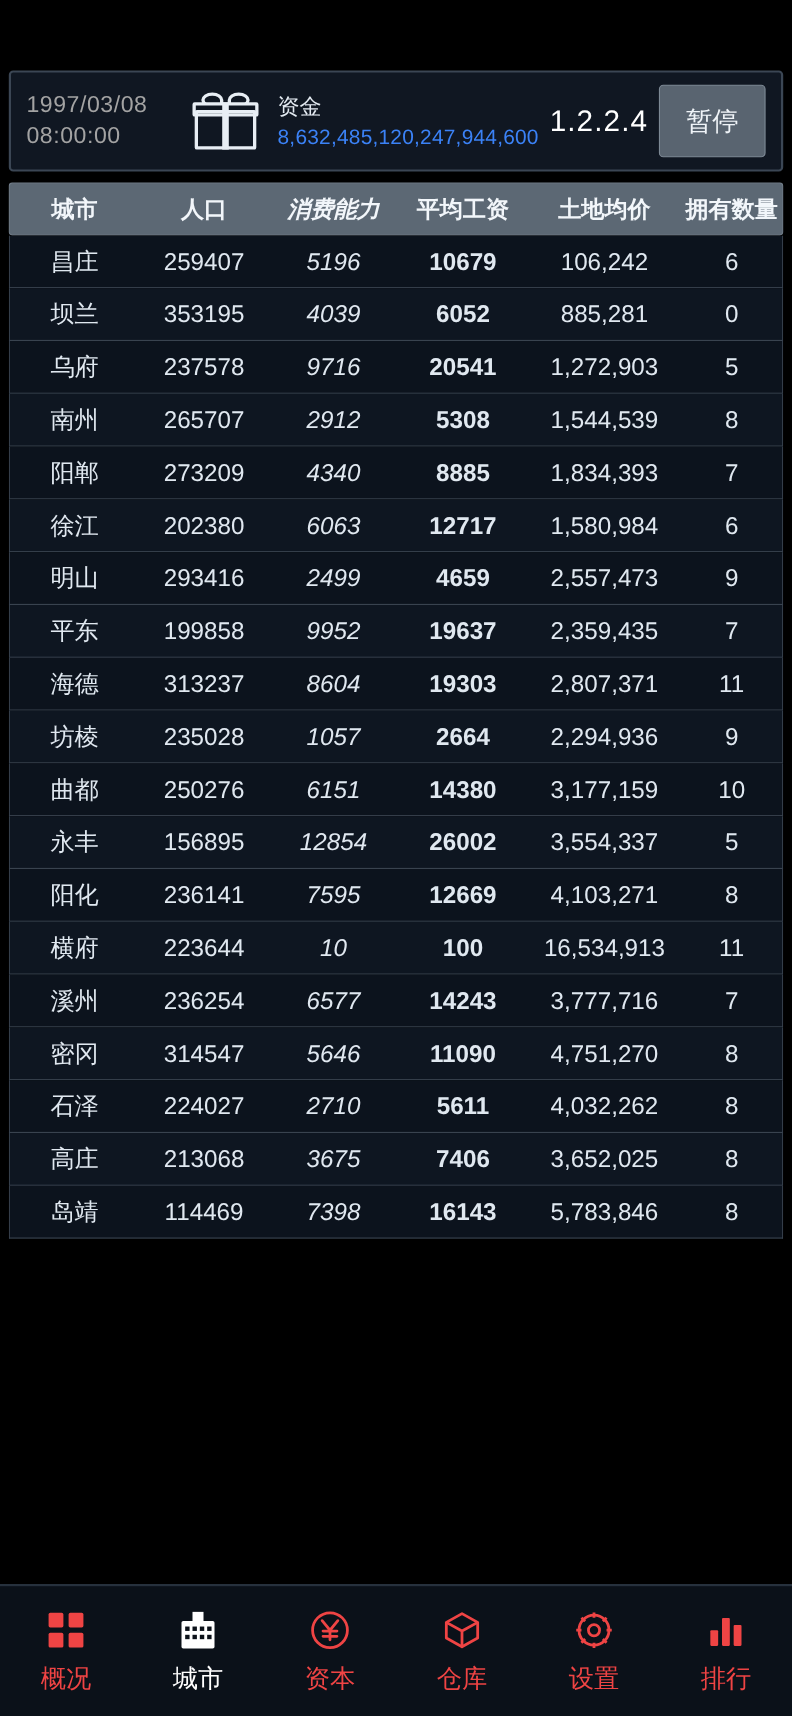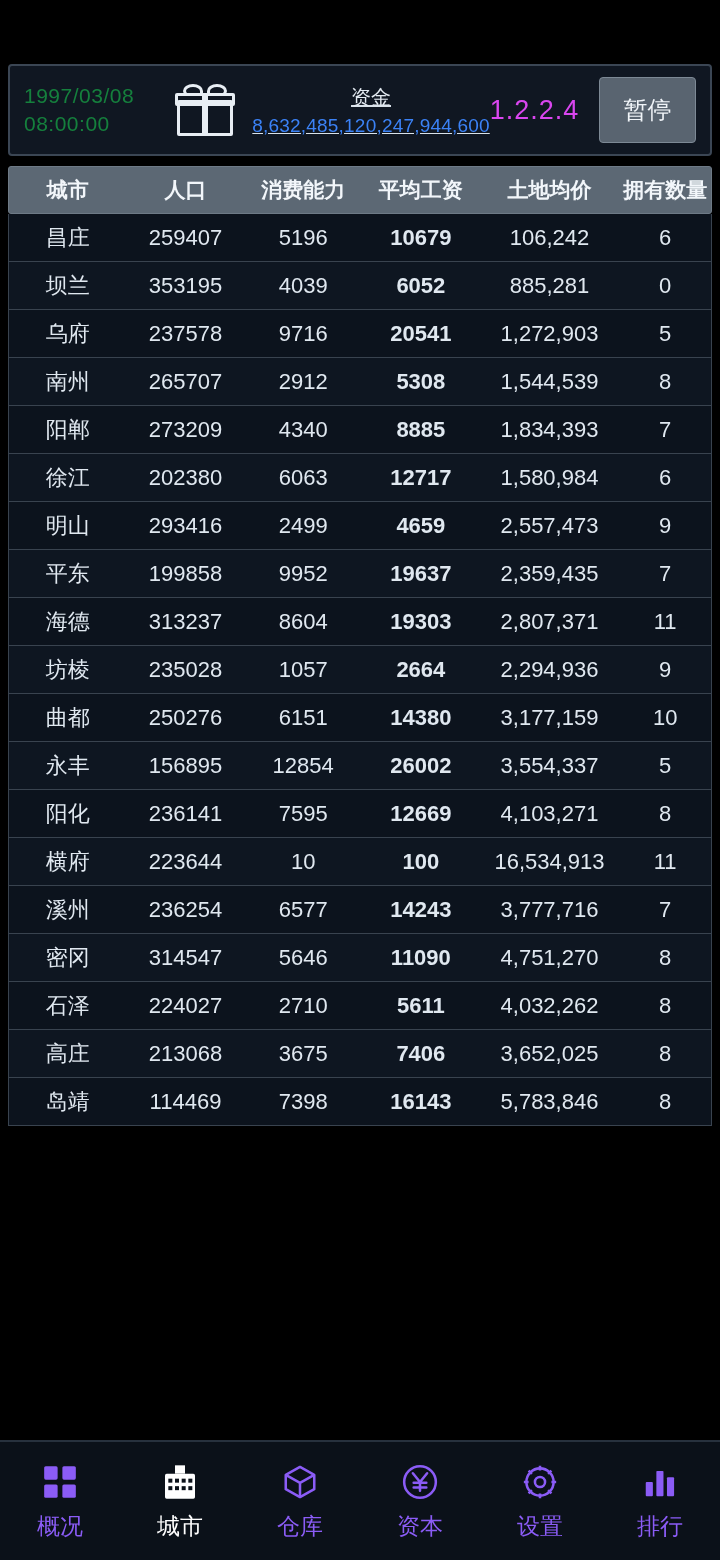--- a/index.html
+++ b/index.html
@@ -38,21 +38,21 @@
     border-radius: 4px;
     display: flex;
     align-items: center;
     padding: 0 14px;
     box-sizing: border-box;
   }
   .datetime {
     width: 150px;
     font-size: 21px;
     line-height: 28px;
-    color: #15803d;
+    color: #a3a3a3;
     letter-spacing: 0.5px;
   }
   .gift-wrap {
     width: 96px;
     display: flex;
     align-items: center;
     justify-content: center;
   }
   .gift-icon {
     width: 60px;
@@ -103,38 +103,37 @@
     left: 32px;
     top: 0px;
     width: 20px;
     height: 14px;
     border: 3px solid #e8eef4;
     border-radius: 50% 50% 50% 0;
     box-sizing: border-box;
   }
   .money {
     flex: 1;
-    text-align: center;
     padding-left: 4px;
-    text-decoration: underline;
   }
   .money-label {
     font-size: 20px;
     color: #e3eaf1;
     margin-bottom: 4px;
   }
   .money-value {
     font-size: 19px;
     color: #3b82f6;
     letter-spacing: 0.2px;
   }
   .version {
     width: 120px;
+    text-align: center;
     font-size: 27px;
-    color: #d946ef;
+    color: #ffffff;
     letter-spacing: 1px;
   }
   .pause-btn {
     width: 104px;
     height: 64px;
     background: #596470;
     border: 1px solid #7d8995;
     border-radius: 4px;
     color: #f0f4f8;
     font-size: 24px;
@@ -182,21 +181,21 @@
   .row:nth-child(odd) {
     background: #0c131d;
   }
   .row div {
     font-size: 22px;
     text-align: center;
     color: #e0e8f0;
   }
   .c-city   { width: 118px; }
   .c-pop    { width: 118px; }
-  .c-cons   { width: 118px; }
+  .c-cons   { width: 118px; font-style: italic; }
   .c-wage   { width: 118px; font-weight: bold; }
   .c-land   { width: 140px; }
   .c-own    { width: 92px; }
 
   
   .nav {
     height: 118px;
     flex: 0 0 118px;
     background: #0b1119;
     border-top: 2px solid #27313d;
@@ -204,21 +203,21 @@
     align-items: center;
   }
   .nav-item {
     flex: 1;
     height: 100%;
     display: flex;
     flex-direction: column;
     align-items: center;
     justify-content: center;
     gap: 8px;
-    color: #8b5cf6;
+    color: #ef4444;
   }
   .nav-item.active { color: #ffffff; }
   .nav-label { font-size: 23px; }
   .nav-icon {
     width: 42px;
     height: 42px;
     display: flex;
     align-items: center;
     justify-content: center;
   }
@@ -446,35 +445,35 @@
             <rect x="5" y="14.5" width="2.4" height="2.4" fill="#0b1119"></rect>
             <rect x="9" y="14.5" width="2.4" height="2.4" fill="#0b1119"></rect>
             <rect x="13" y="14.5" width="2.4" height="2.4" fill="#0b1119"></rect>
             <rect x="17" y="14.5" width="2.4" height="2.4" fill="#0b1119"></rect>
           </svg>
         </div>
         <div class="nav-label">城市</div>
       </div>
       <div class="nav-item">
         <div class="nav-icon">
+          <svg width="38" height="38" viewBox="0 0 24 24" fill="none" stroke="currentColor" stroke-width="1.6">
+            <circle cx="12" cy="12" r="10"></circle>
+            <path d="M7.5 6.5L12 12l4.5-5.5M8 12.5h8M8 15.5h8M12 12v5.5" stroke-linecap="round"></path>
+          </svg>
+        </div>
+        <div class="nav-label">资本</div>
+      </div>
+      <div class="nav-item">
+        <div class="nav-icon">
           <svg width="38" height="38" viewBox="0 0 24 24" fill="none" stroke="currentColor" stroke-width="1.6" stroke-linejoin="round">
             <path d="M12 2.5l9 5v9l-9 5-9-5v-9z"></path>
             <path d="M3 7.5l9 5 9-5M12 12.5V21.5"></path>
           </svg>
         </div>
         <div class="nav-label">仓库</div>
-      </div>
-      <div class="nav-item">
-        <div class="nav-icon">
-          <svg width="38" height="38" viewBox="0 0 24 24" fill="none" stroke="currentColor" stroke-width="1.6">
-            <circle cx="12" cy="12" r="10"></circle>
-            <path d="M7.5 6.5L12 12l4.5-5.5M8 12.5h8M8 15.5h8M12 12v5.5" stroke-linecap="round"></path>
-          </svg>
-        </div>
-        <div class="nav-label">资本</div>
       </div>
       <div class="nav-item">
         <div class="nav-icon">
           <svg width="38" height="38" viewBox="0 0 24 24" fill="none" stroke="currentColor" stroke-width="1.6">
             <circle cx="12" cy="12" r="3.2"></circle>
             <path d="M12 1.8v3M12 19.2v3M1.8 12h3M19.2 12h3M4.8 4.8l2.1 2.1M17.1 17.1l2.1 2.1M19.2 4.8l-2.1 2.1M6.9 17.1l-2.1 2.1"></path>
             <circle cx="12" cy="12" r="8.6"></circle>
           </svg>
         </div>
         <div class="nav-label">设置</div>

